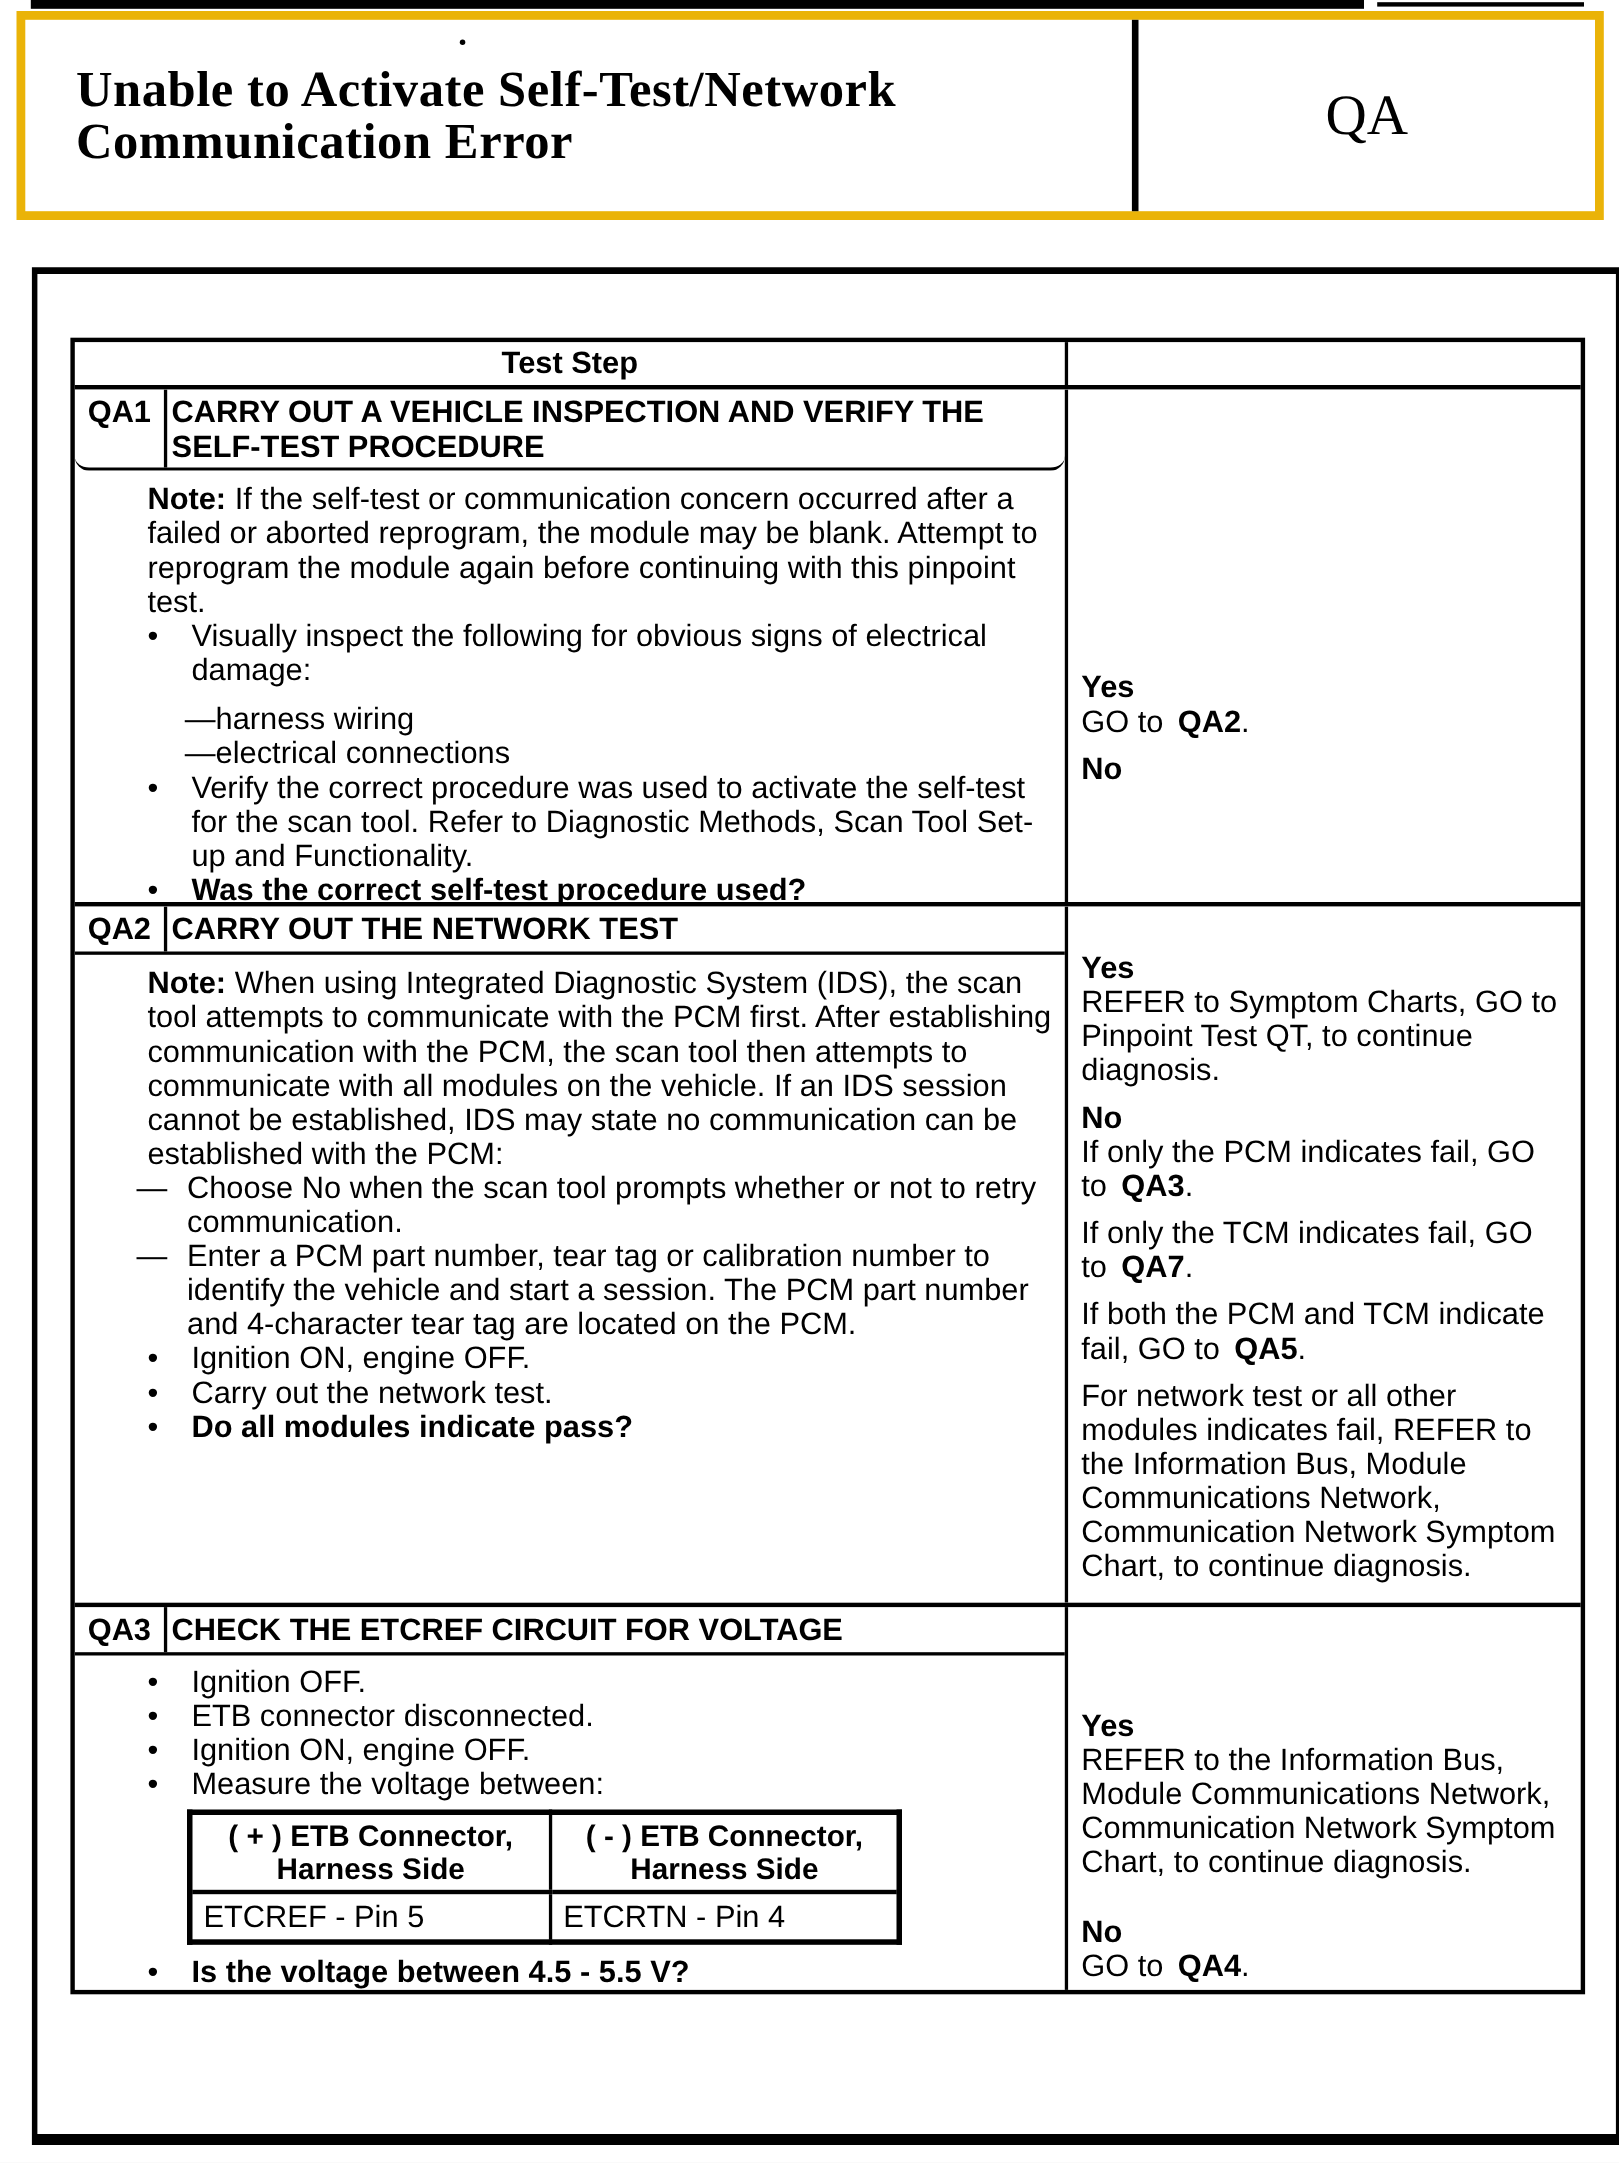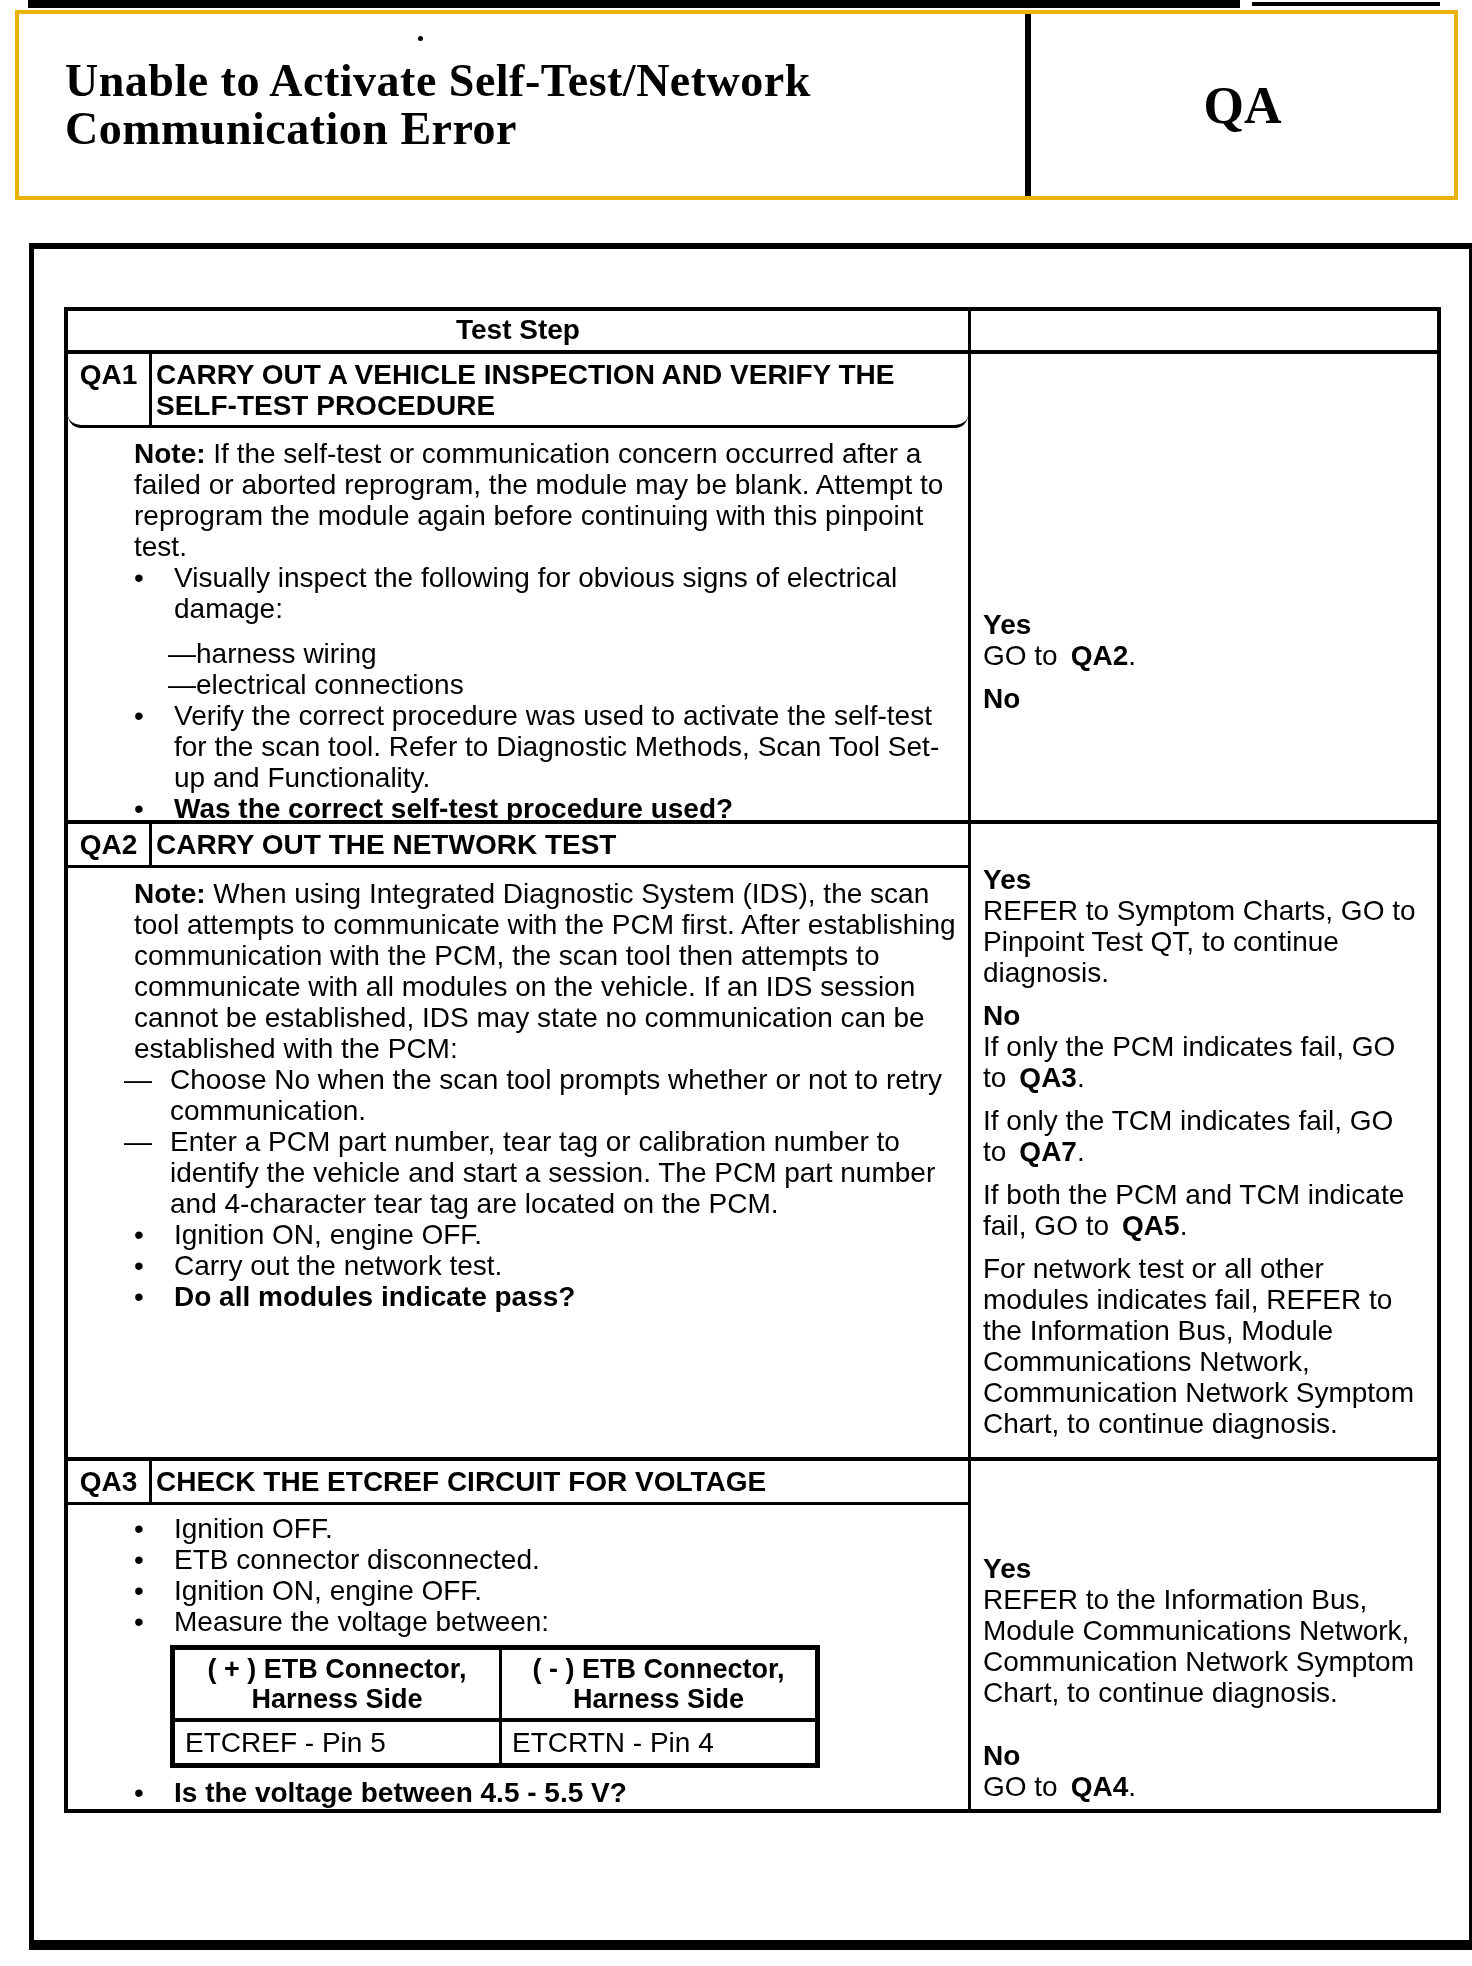--- a/index.html
+++ b/index.html
@@ -15,37 +15,37 @@
   }
   
   .artifact-top    { position: absolute; left: 28px;  top: 0;  width: 1212px; height: 8px; background: #000; }
   .artifact-top2   { position: absolute; left: 1252px; top: 2px; width: 188px; height: 4px; background: #000; }
   .artifact-dot    { position: absolute; left: 418px; top: 36px; width: 5px; height: 5px; background: #000; border-radius: 50%; }
 
   
   .header-box {
     position: absolute; left: 15px; top: 10px;
     width: 1443px; height: 190px;
-    border: 4px solid #eab308;
+    border: 8px solid #eab308;
     display: flex;
   }
   .header-title-cell {
     width: 1012px; border-right: 6px solid #000;
     display: flex; flex-direction: column; justify-content: center;
     padding-left: 46px;
   }
   .header-title-cell .tl {
     font-family: "Liberation Serif", serif;
     font-weight: bold; font-size: 46px; line-height: 48px;
     letter-spacing: 0.5px;
   }
   .header-code-cell {
     flex: 1; display: flex; align-items: center; justify-content: center;
     font-family: "Liberation Serif", serif;
-    font-weight: bold; font-size: 52px;
+    font-weight: normal; font-size: 52px;
   }
 
   
   .content-box {
     position: absolute; left: 29px; top: 243px;
     width: 1446px; height: 1707px;
     border-left: 5px solid #000; border-top: 6px solid #000;
     border-right: 6px solid #000; border-bottom: 10px solid #000;
   }
 

